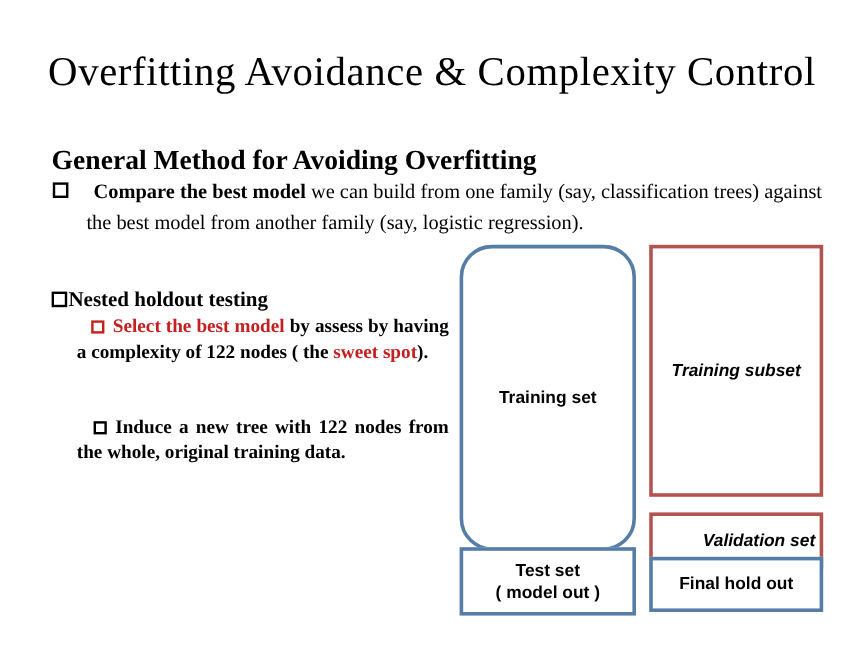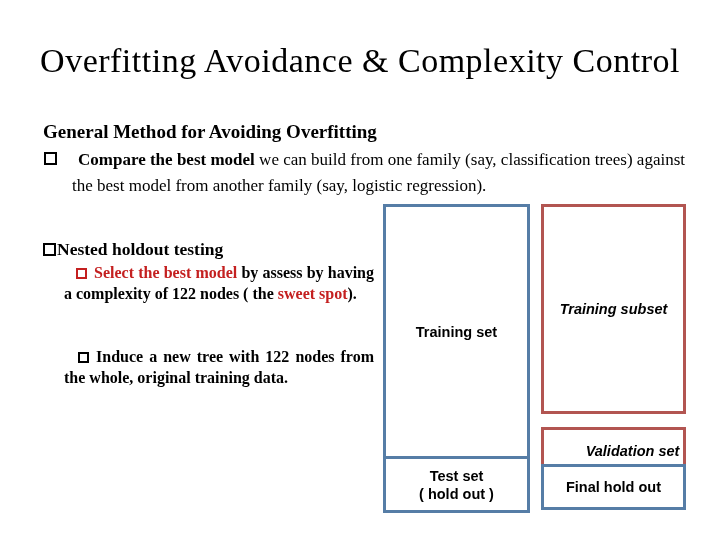--- a/index.html
+++ b/index.html
@@ -24,21 +24,21 @@
     text-align:center;
     font-size:34px;
     font-weight:normal;
     font-family:"Liberation Serif", serif;
     letter-spacing:0.5px;
     white-space:nowrap;
   }
   .heading{
     position:absolute;
     left:43px; top:121px;
-    font-size:19px;
+    font-size:23px;
     font-weight:bold;
   }
   .para1{
     position:absolute;
     left:72px; top:147px; width:613px;
     font-size:17px;
     line-height:26px;
     text-align:justify;
   }
   .para1 .firstpad{display:inline-block;width:6px;}
@@ -93,21 +93,21 @@
     flex-direction:column;
     font-family:"Liberation Sans", sans-serif;
     font-weight:bold;
     font-size:14.5px;
     color:#000;
     text-align:center;
     line-height:18px;
   }
   .box.blue{border:3px solid var(--blue);}
   .box.redb{border:3px solid var(--red);font-style:italic;}
-  .box-training-set   {left:383px; top:204px; width:147px; height:255px;}
+  .box-training-set   {left:383px; top:204px; width:147px; height:255px;border-radius:27px;}
   .box-test-set       {left:383px; top:456px; width:147px; height:57px;}
   .box-training-subset{left:541px; top:204px; width:145px; height:210px;}
   .box-validation-set {left:541px; top:427px; width:145px; height:47px;padding-left:38px;}
   .box-final-hold-out {left:541px; top:464px; width:145px; height:46px;}
 </style>
 </head>
 <body>
 
 <div class="slide">
 
@@ -131,20 +131,20 @@
   <div class="box redb box-training-subset">
     <span>Training subset</span>
   </div>
 
   <div class="box redb box-validation-set">
     <span>Validation set</span>
   </div>
 
   <div class="box blue box-test-set">
     <span>Test set</span>
-    <span>( hold out )</span>
+    <span>( model out )</span>
   </div>
 
   <div class="box blue box-final-hold-out">
     <span>Final hold out</span>
   </div>
 
 </div>
 
 </body></html>

